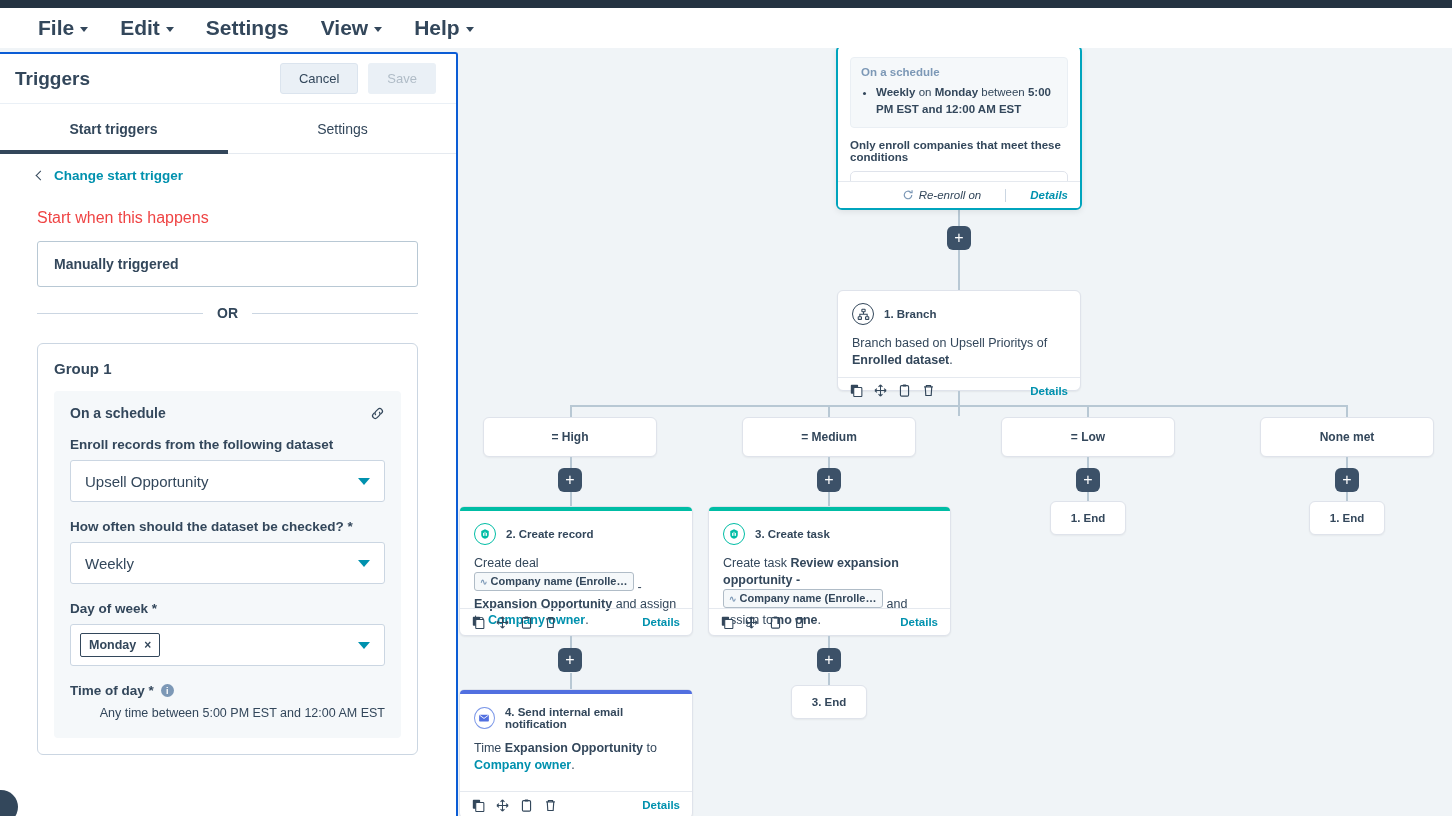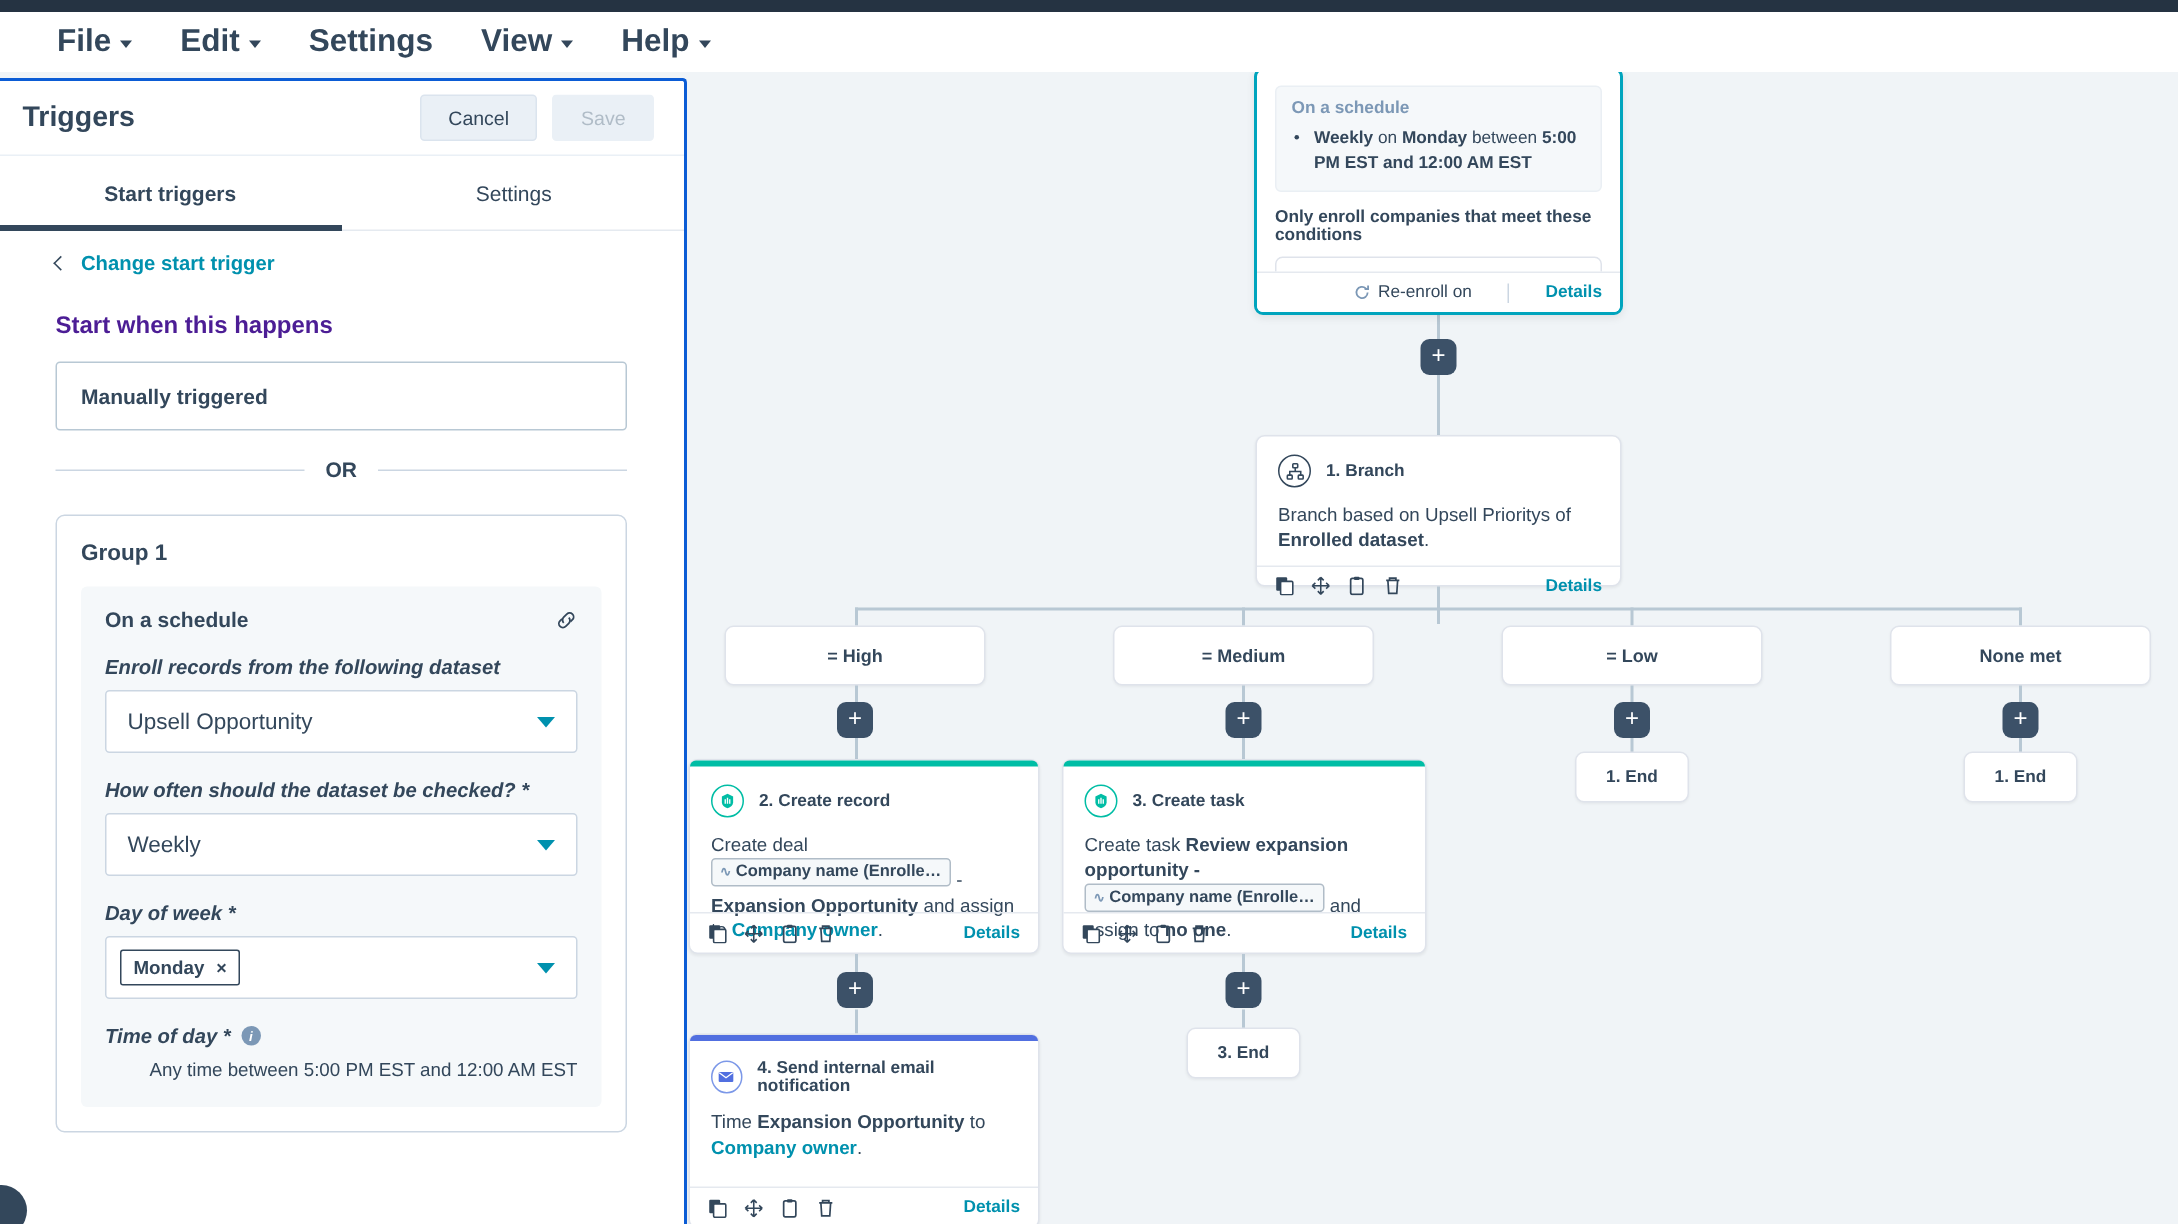--- a/index.html
+++ b/index.html
@@ -127,20 +127,21 @@
   }
   .enroll-group .g-title { font-size: 13px; font-weight: bold; color: #33475b; }
   .enroll-group .g-ghost {
     margin-top: 9px; height: 22px; background: #f5f8fa; border-radius: 4px;
   }
   .enroll-foot {
     position: absolute; bottom: 0; left: 0; right: 0; height: 27px;
     background: #ffffff; border-top: 1px solid #e5e9ef;
     display: flex; align-items: center; justify-content: flex-end; gap: 24px;
     padding-right: 12px;
+    font-style: italic;
   }
   .reenroll { font-size: 11.5px; color: #33475b; display: flex; align-items: center; gap: 5px; }
   .foot-div { width: 1px; height: 13px; background: #cbd6e2; }
 
   
   .panel {
     position: absolute; left: -1px; top: 52px; width: 459px; height: 764px;
     background: #ffffff; border: 2px solid #0b5cd5;
     border-left: none; border-bottom: none;
     border-radius: 0 3px 0 0;
@@ -170,35 +171,35 @@
   .panel-body { padding: 14px 38px 0 38px; height: 660px; overflow: hidden; }
   .back-link {
     display: flex; align-items: center; gap: 10px;
     font-size: 13.5px; font-weight: bold; color: #0091ae; cursor: pointer;
     margin-bottom: 26px;
   }
   .chev-left {
     width: 7px; height: 7px; border-left: 1.6px solid #33475b; border-bottom: 1.6px solid #33475b;
     transform: rotate(45deg); position: relative; top: 0px;
   }
-  .section-title { font-size: 16px; font-weight: bold; color: #4c1d95; margin-bottom: 14px; }
+  .section-title { font-size: 16px; font-weight: normal; color: #ef4444; margin-bottom: 14px; }
   .manual-box {
     border: 1px solid #b8c8d4; border-radius: 3px; padding: 14px 16px;
     font-size: 14px; font-weight: bold; color: #33475b; margin-bottom: 18px;
   }
   .or-row { display: flex; align-items: center; gap: 14px; margin-bottom: 22px; }
   .or-row .rule { flex: 1; height: 1px; background: #cbd6e2; }
   .or-row .or-text { font-size: 14px; font-weight: bold; color: #33475b; }
 
   .group-card { border: 1px solid #cbd6e2; border-radius: 6px; padding: 16px; }
   .group-card .g-label { font-size: 15px; font-weight: bold; color: #33475b; margin-bottom: 14px; }
   .sched-box { background: #f5f8fa; border-radius: 4px; padding: 14px 16px 18px 16px; }
   .sched-head { display: flex; align-items: center; justify-content: space-between; margin-bottom: 16px; }
   .sched-head .h-txt { font-size: 14px; font-weight: bold; color: #33475b; }
-  .field-label { font-size: 13.5px; font-weight: bold; color: #33475b; margin-bottom: 8px; display: flex; align-items: center; gap: 7px; font-style: italic; }
+  .field-label { font-size: 13.5px; font-weight: bold; color: #33475b; margin-bottom: 8px; display: flex; align-items: center; gap: 7px; }
   .select {
     background: #ffffff; border: 1px solid #cbd6e2; border-radius: 3px;
     height: 42px; display: flex; align-items: center; justify-content: space-between;
     padding: 0 14px 0 14px; margin-bottom: 17px; cursor: pointer;
   }
   .select .sel-val { font-size: 15px; color: #33475b; }
   .sel-caret {
     width: 0; height: 0; border-left: 6px solid transparent; border-right: 6px solid transparent;
     border-top: 7px solid #0091ae;
   }

